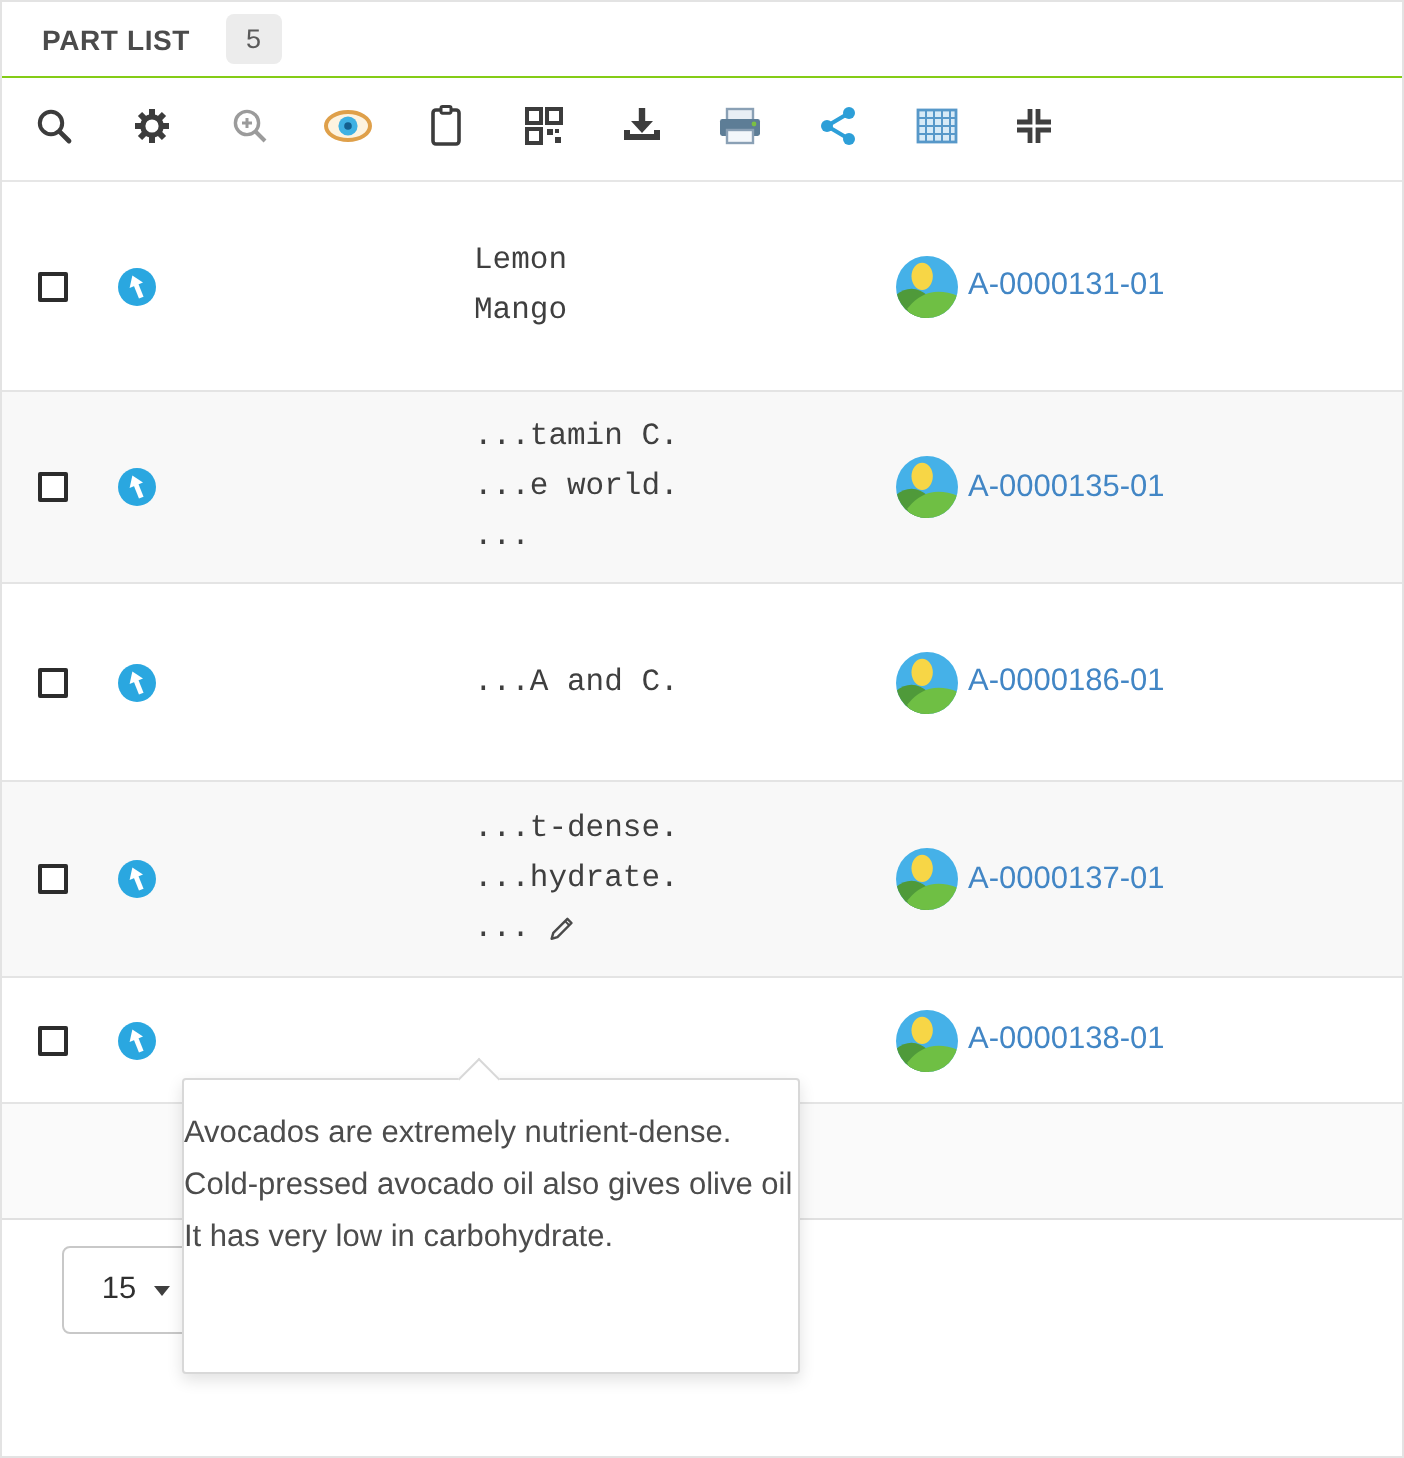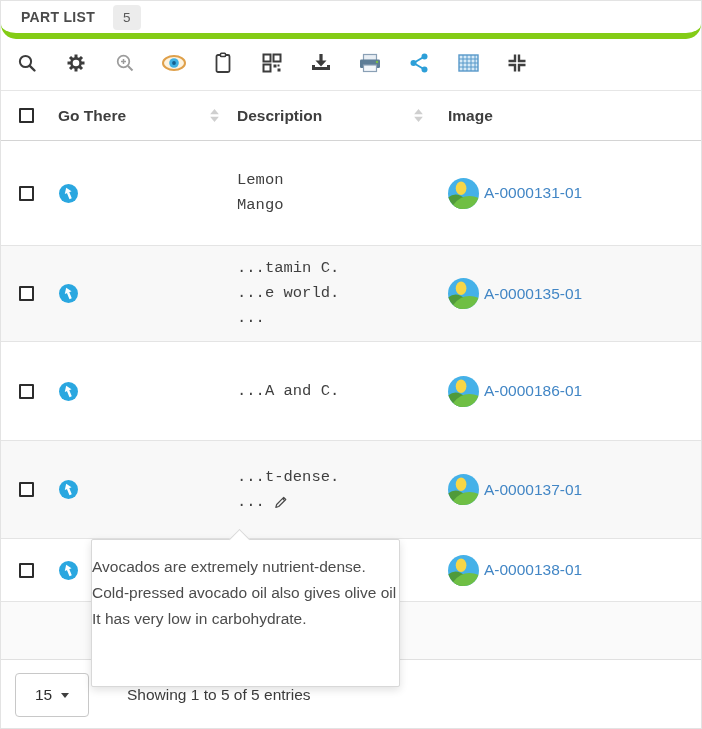--- a/index.html
+++ b/index.html
@@ -1,21 +1,21 @@
 <!DOCTYPE html>
 <html><head>
 <meta charset="utf-8">
 <style>
   * { margin:0; padding:0; box-sizing:border-box; }
   html,body { background:#fff; }
   body { font-family:"Liberation Sans","DejaVu Sans",sans-serif; color:#3f3f3f; }
   .page { position:relative; width:702px; height:729px; border:1px solid #e3e3e3; background:#fff; overflow:hidden; }
 
   
-  .titlebar { height:38px; border-bottom:6px solid #84cc16; display:flex; align-items:center; padding-left:20px;border-radius:15px; }
+  .titlebar { height:38px; border-bottom:1px solid #84cc16; display:flex; align-items:center; padding-left:20px; }
   .title { font-size:14px; font-weight:700; color:#4b4b4b; letter-spacing:.3px; }
   .badge { margin-left:18px; background:#ececec; color:#5a5a5a; font-size:13.5px; padding:5px 10px; border-radius:4px; }
 
   
   .toolbar { height:52px; border-bottom:1px solid #e6e6e6; display:flex; align-items:center; padding-left:14px; }
   .tbtn { width:24px; height:24px; margin-right:25px; display:flex; align-items:center; justify-content:center; cursor:pointer; background:none; border:none; }
 
   
   .thead { height:50px; border-bottom:1px solid #d4d4d4; display:grid; grid-template-columns:45px 185px 210px 1fr; align-items:center; font-weight:700; font-size:15.5px; color:#3e3e3e; }
   .th { display:flex; align-items:center; }
@@ -37,21 +37,21 @@
   .dline { display:flex; align-items:center; gap:8px;font-family:Liberation Mono, monospace; }
   .link { color:#4286c5; font-size:15.5px; text-decoration:none; cursor:pointer; }
   .thumb { width:31px; height:31px; display:block; cursor:pointer; }
   .go-icon { width:19px; height:19px; display:block; cursor:pointer; }
   .sort-icon { display:block; }
   .edit-pencil { cursor:pointer; }
 
   
   .empty-strip { height:58px; background:#fafafa; border-bottom:1px solid #e0e0e0; }
   .pfooter { height:70px; display:flex; align-items:center; background:#fff; }
-  .page-size { margin-left:14px; width:74px; height:44px; border:1px solid #c8c8c8; border-radius:4px; display:flex; align-items:center; justify-content:center; gap:9px; font-size:15.5px; color:#2f2f2f; cursor:pointer; background:#fff; }
+  .page-size { margin-left:30px; width:74px; height:44px; border:1px solid #c8c8c8; border-radius:4px; display:flex; align-items:center; justify-content:center; gap:9px; font-size:15.5px; color:#2f2f2f; cursor:pointer; background:#fff; }
   .caret-down { width:0; height:0; border-left:4.5px solid transparent; border-right:4.5px solid transparent; border-top:5.5px solid #3f3f3f; }
   .showing { margin-left:38px; font-size:15.5px; color:#3c3c3c; }
 
   
   .tooltip { position:absolute; left:90px; top:538px; width:309px; min-height:148px; background:#fff; border:1px solid #d8d8d8; border-radius:2px; box-shadow:0 3px 8px rgba(0,0,0,.12); padding:14px 0; z-index:10; }
   .tooltip::before { content:""; position:absolute; top:-8px; left:140px; width:14px; height:14px; background:#fff; border-left:1px solid #d8d8d8; border-top:1px solid #d8d8d8; transform:rotate(45deg); }
   .tooltip-line { font-size:15.5px; line-height:26px; color:#4c4c4c; }
 </style>
 </head>
 <body>
@@ -186,40 +186,20 @@
             <g fill="none" stroke="#3f3f3f" stroke-width="2.4">
               <path d="M8,1.5 V8 H1.5"></path>
               <path d="M12,1.5 V8 H18.5"></path>
               <path d="M8,18.5 V12 H1.5"></path>
               <path d="M12,18.5 V12 H18.5"></path>
             </g>
           </svg></span>
     </button>
   </div>
 
-  <div class="thead">
-    <div class="th th-check">
-      <div class="checkbox"></div>
-    </div>
-    <div class="th th-go">
-      <span>Go There</span>
-      <svg class="sort-icon" width="9" height="13">
-          <use href="#sym-sort"></use>
-        </svg>
-    </div>
-    <div class="th th-desc">
-      <span>Description</span>
-      <svg class="sort-icon" width="9" height="13">
-          <use href="#sym-sort"></use>
-        </svg>
-    </div>
-    <div class="th th-img">
-      <span>Image</span>
-    </div>
-  </div>
 
   <div class="row row-1">
     <div class="cell-check">
         <div class="checkbox"></div>
       </div>
     <div class="cell-go">
         <svg class="go-icon">
           <use href="#sym-go"></use>
         </svg>
       </div>
@@ -281,20 +261,21 @@
     <div class="cell-check">
         <div class="checkbox"></div>
       </div>
     <div class="cell-go">
         <svg class="go-icon">
           <use href="#sym-go"></use>
         </svg>
       </div>
     <div class="cell-desc">
       <div class="dline">...t-dense.</div>
+      <div class="dline">...hydrate.</div>
       <div class="dline">
         <span>...</span>
         <svg class="edit-pencil" width="15" height="15" viewBox="0 0 16 16">
             <path d="M3,13.2 l0.9,-3.1 7.5,-7.5 2.2,2.2 -7.5,7.5 Z" fill="none" stroke="#4a4a4a" stroke-width="1.3" stroke-linejoin="round"></path>
             <line x1="10.2" y1="3.8" x2="12.4" y2="6" stroke="#4a4a4a" stroke-width="1.1"></line>
           </svg>
       </div>
     </div>
     <div class="cell-img">
       <svg class="thumb">

